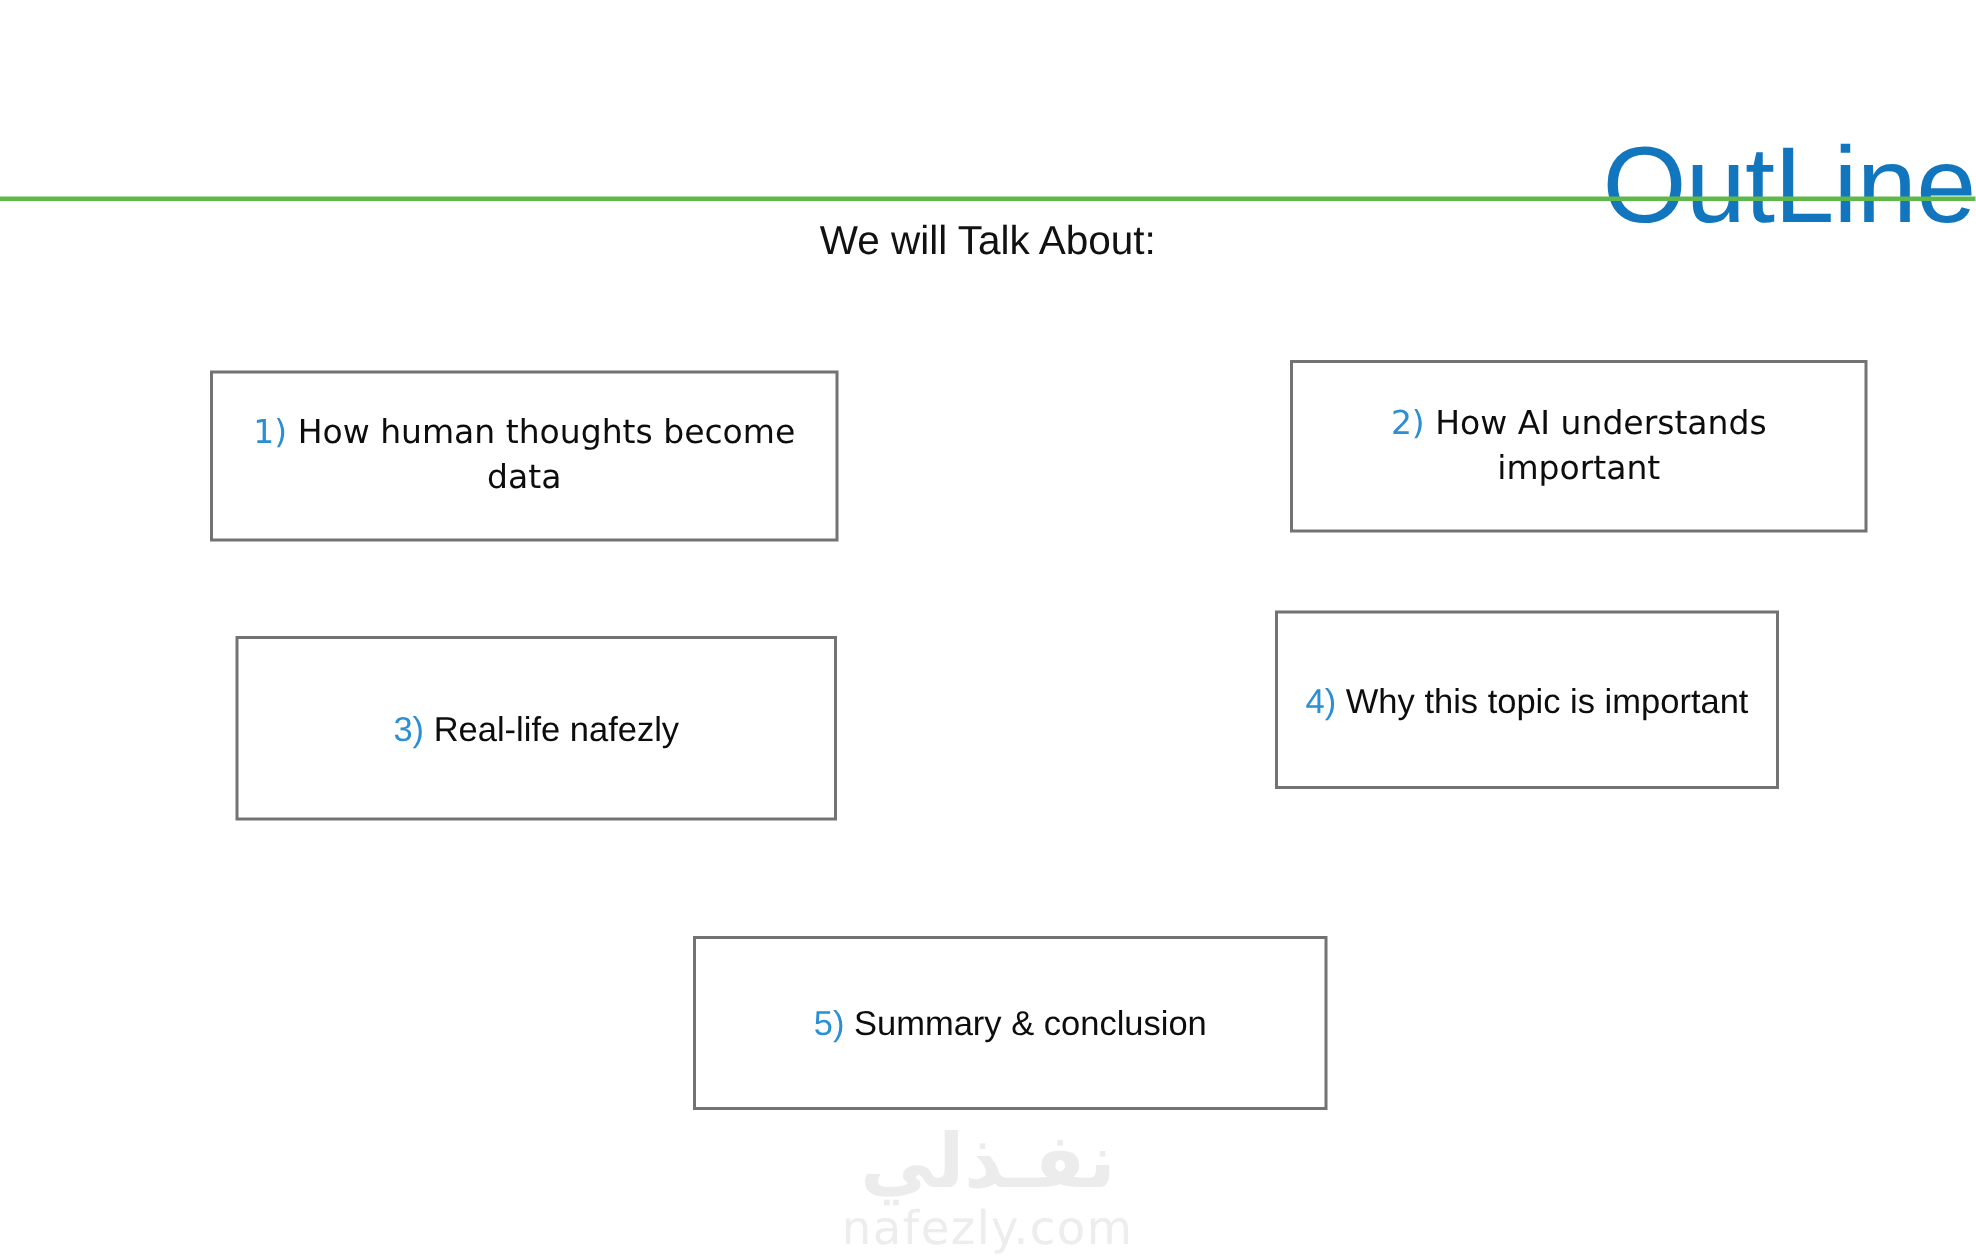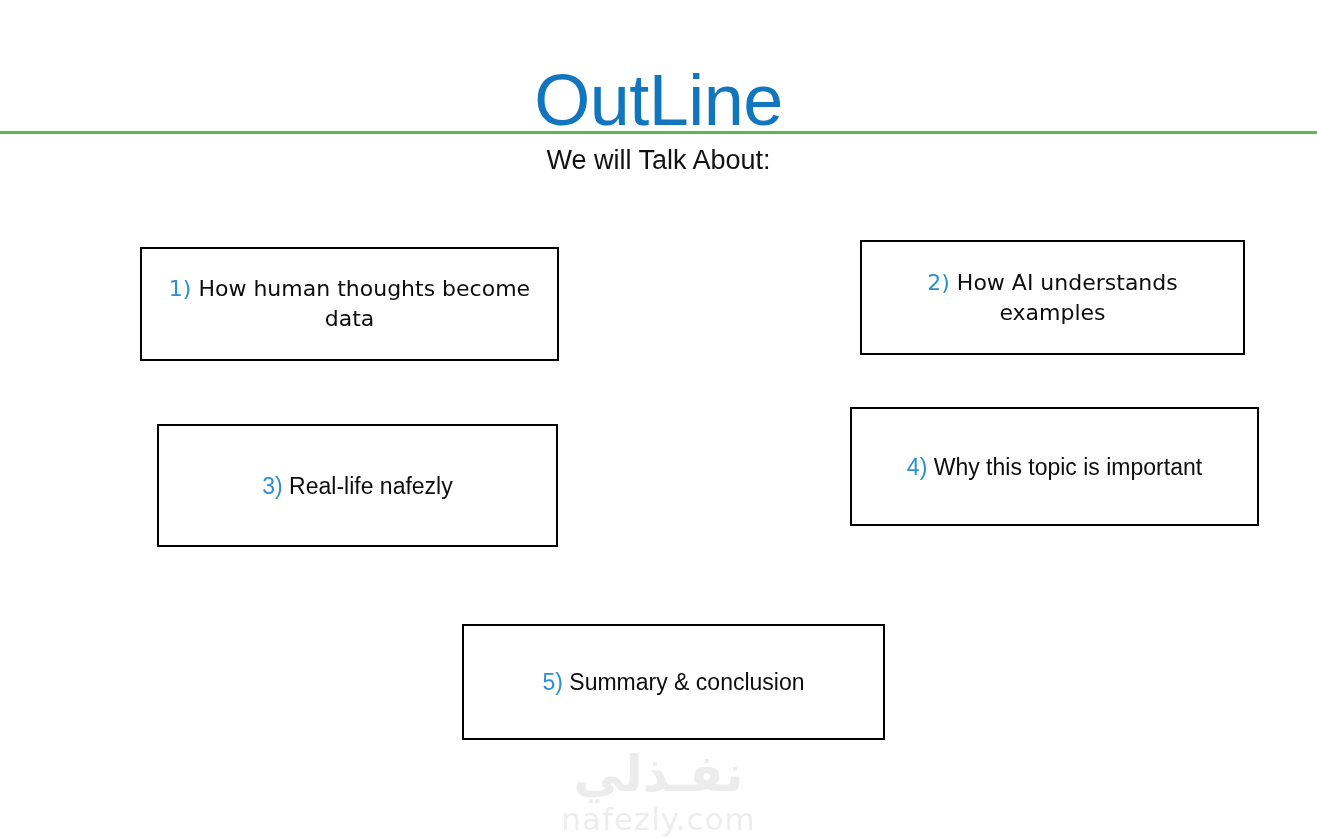--- a/index.html
+++ b/index.html
@@ -23,28 +23,27 @@
     inset: 0;
     background: #ffffff;
   }
 
   
   .slide-title {
     position: absolute;
     top: 34px;
     left: 0;
     width: 100%;
-    text-align: center;
+    text-align: right;
     font-size: 72px;
     line-height: 84px;
     font-weight: 400;
     letter-spacing: -0.5px;
     color: #1276be;
     font-family: "Liberation Sans", sans-serif;
-    margin-top: 24px;
   }
 
   
   .title-divider {
     position: absolute;
     top: 131px;
     left: 0;
     width: 1317px;
     height: 3px;
     background: #5fb94a;
@@ -60,21 +59,21 @@
     font-size: 27px;
     line-height: 34px;
     font-weight: 400;
     color: #111111;
   }
 
   
   .outline-box {
     position: absolute;
     box-sizing: border-box;
-    border: 2px solid #000000;
+    border: 2px solid #737373;
     background: #ffffff;
     display: flex;
     align-items: center;
     justify-content: center;
     text-align: center;
     padding: 6px 14px;
   }
   .outline-box .box-text {
     font-size: 23px;
     line-height: 30px;
@@ -82,21 +81,21 @@
     font-weight: 400;
   }
   .outline-box .box-num {
     color: #2b8fd4;
   }
 
   
   #box-1 { left: 140px; top: 247px;  width: 419px; height: 114px; }
   #box-2 { left: 860px; top: 240px;  width: 385px; height: 115px; }
   #box-3 { left: 157px; top: 424px;  width: 401px; height: 123px; }
-  #box-4 { left: 850px; top: 407px;  width: 409px; height: 119px; justify-content: center; }
+  #box-4 { left: 850px; top: 407px;  width: 336px; height: 119px; justify-content: center; }
   #box-5 { left: 462px; top: 624px;  width: 423px; height: 116px; }
 
   #box-3 .box-text,
   #box-4 .box-text,
   #box-5 .box-text {
     font-family: "Liberation Sans", sans-serif;
   }
   #box-1 .box-text,
   #box-2 .box-text {
     font-family: "DejaVu Sans", sans-serif;
@@ -144,21 +143,21 @@
 
   <div class="subtitle">We will Talk About:</div>
 
   <div class="outline-box" id="box-1">
     <span class="box-text"><span class="box-num">1)</span>
       <span>How human thoughts become data</span></span>
   </div>
 
   <div class="outline-box" id="box-2">
     <span class="box-text"><span class="box-num">2)</span>
-      <span>How AI understands examples</span></span>
+      <span>How AI understands important</span></span>
   </div>
 
   <div class="outline-box" id="box-3">
     <span class="box-text"><span class="box-num">3)</span>
       <span>Real-life nafezly</span></span>
   </div>
 
   <div class="outline-box" id="box-4">
     <span class="box-text"><span class="box-num">4)</span>
       <span>Why this topic is important</span></span>

